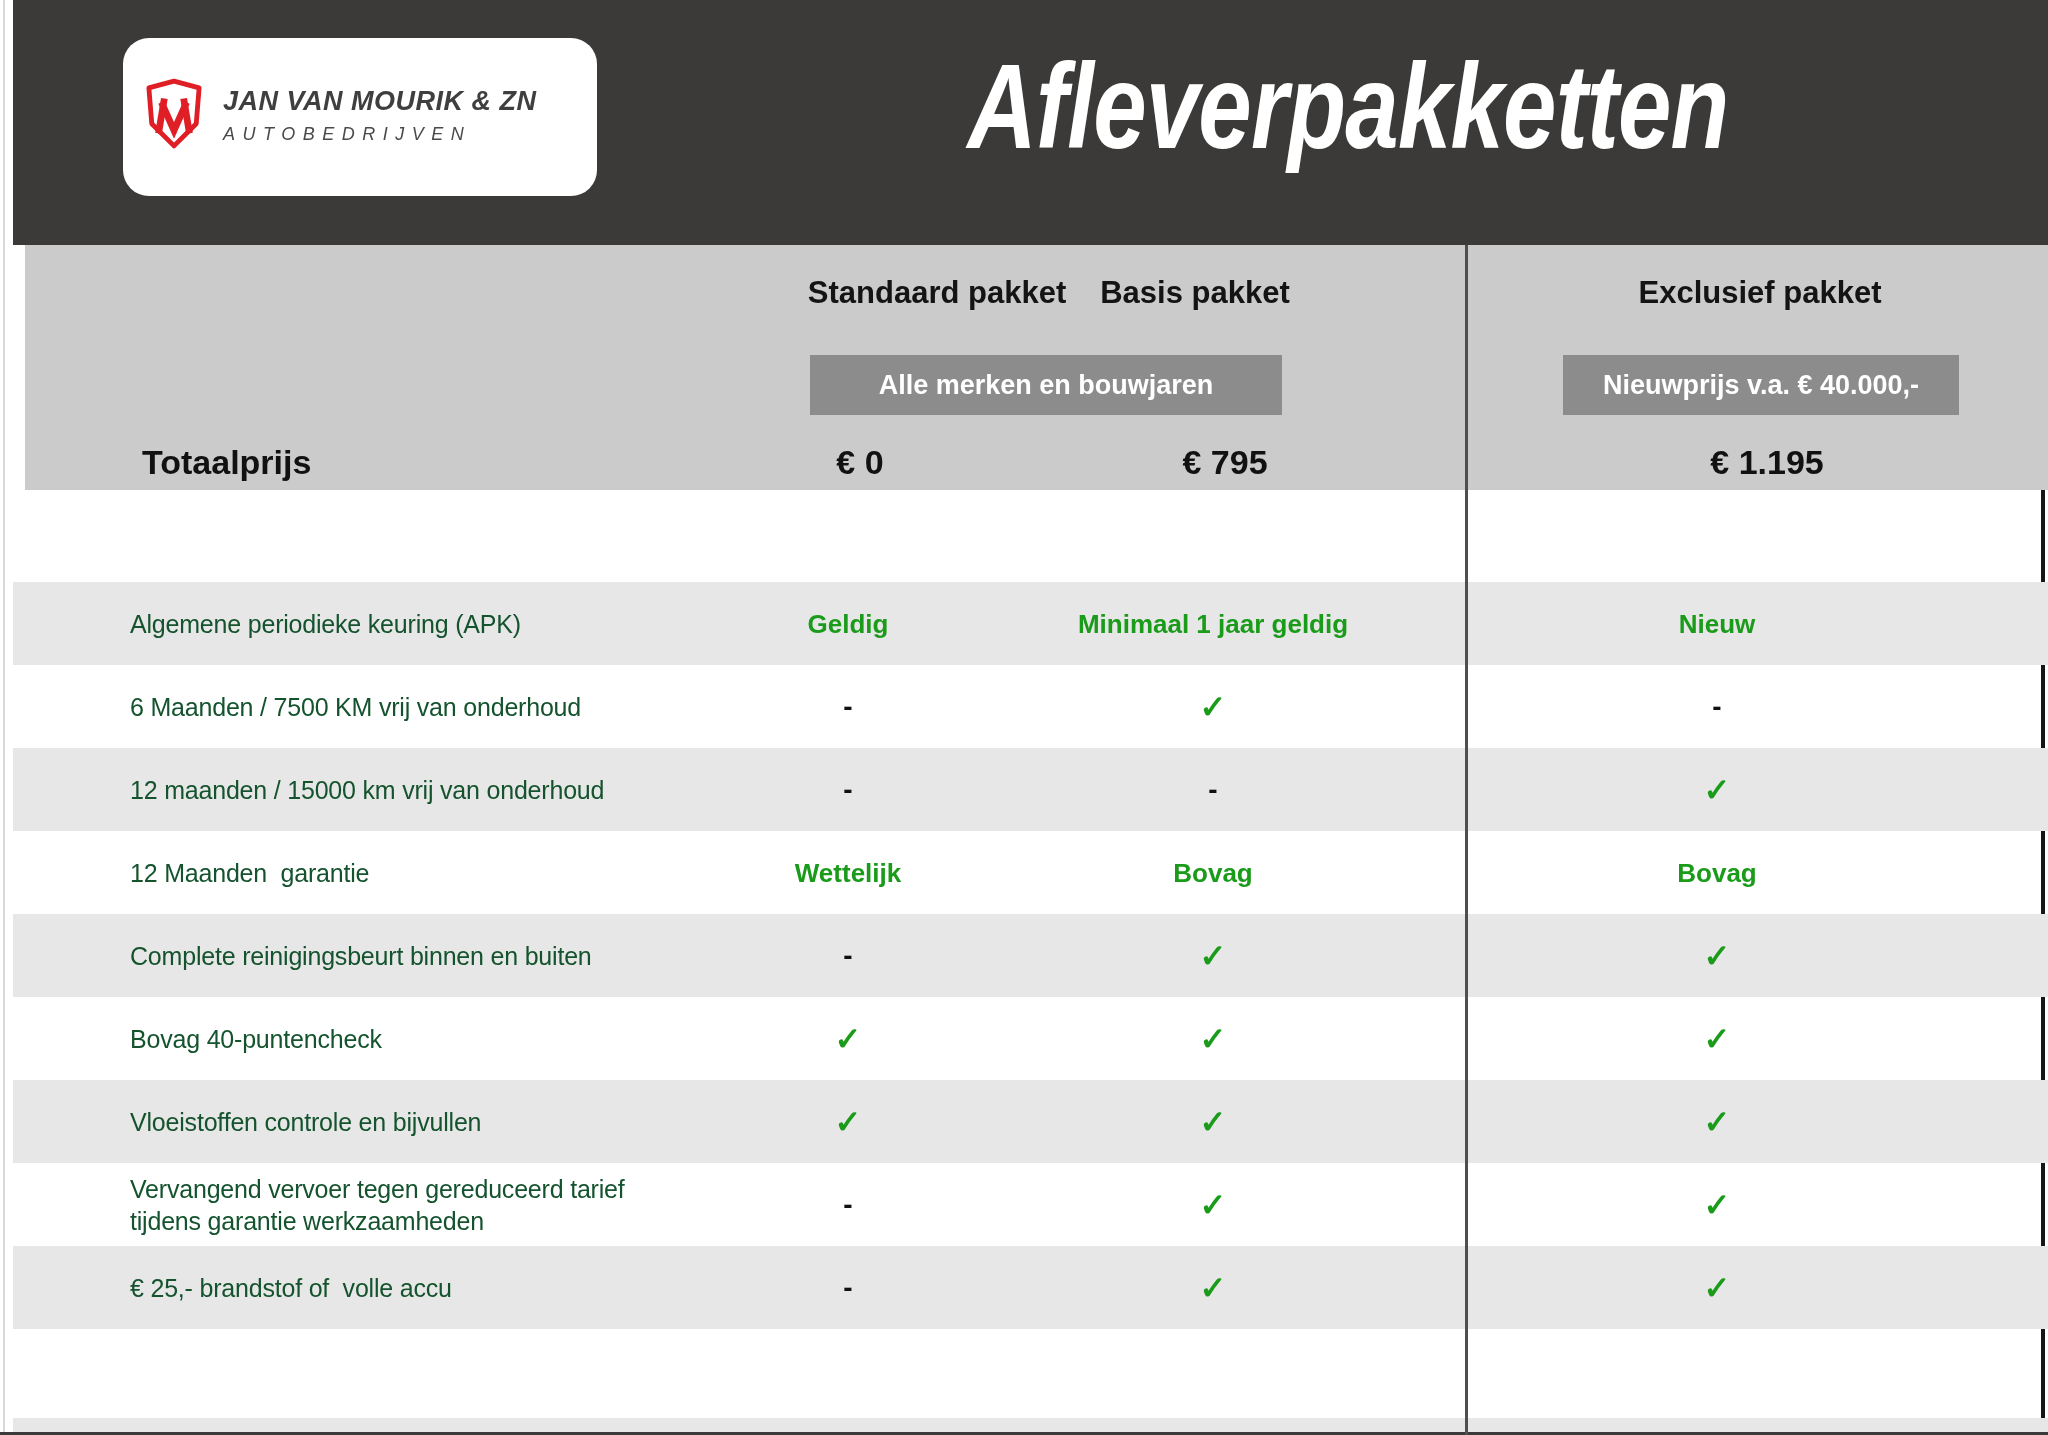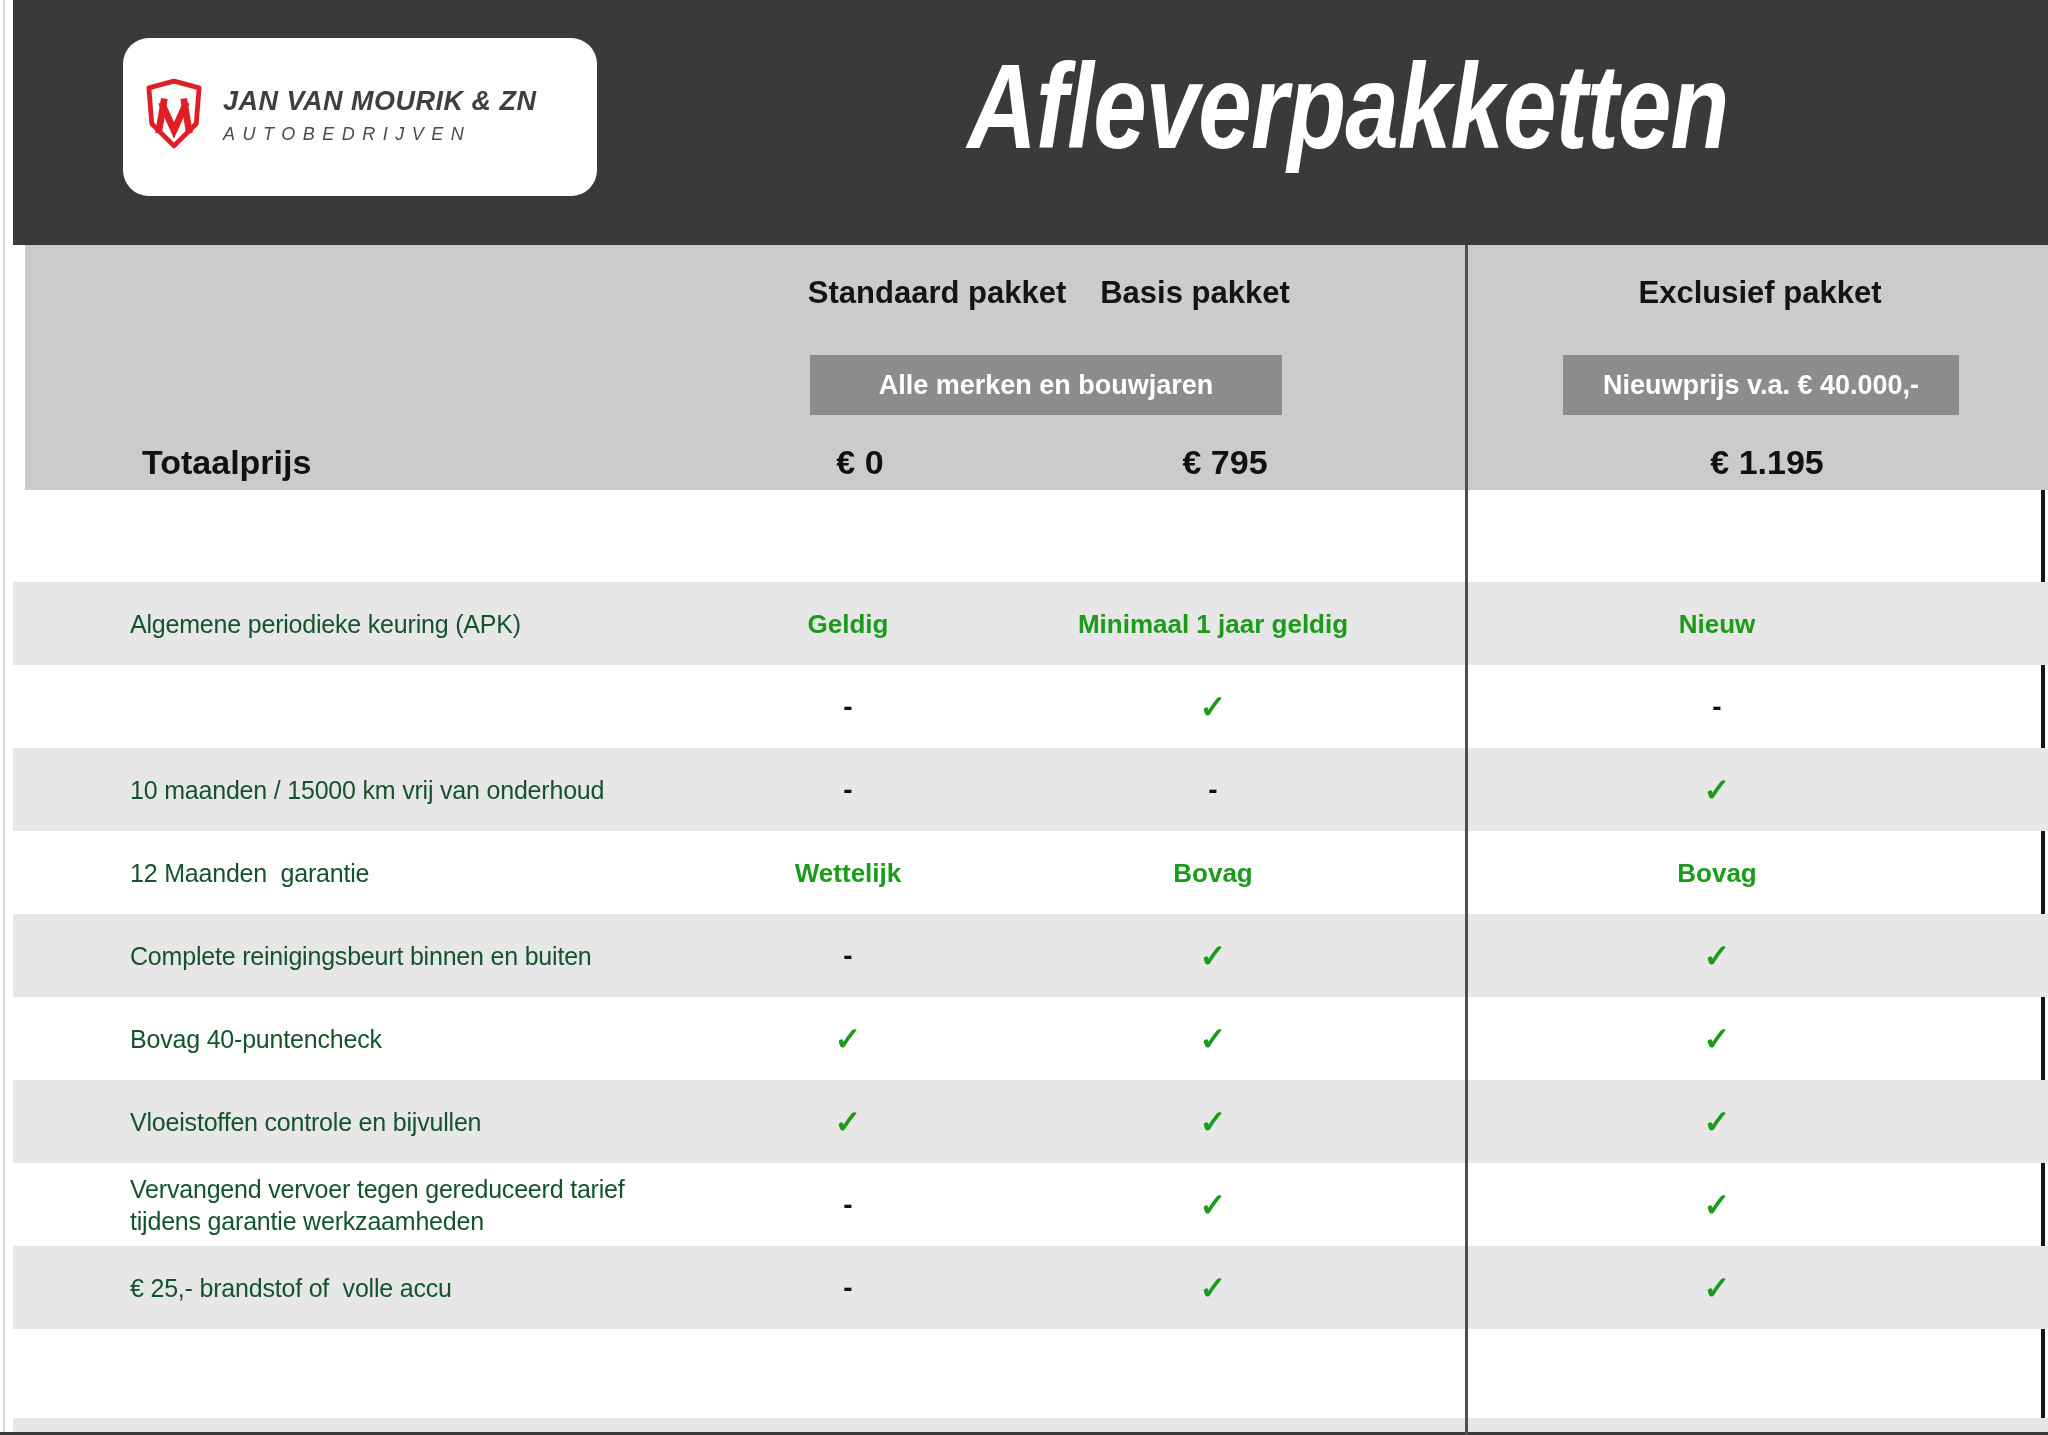--- a/index.html
+++ b/index.html
@@ -84,26 +84,27 @@
   <div class="right-border"></div>
 
   <div id="rows">
       <div class="row gray">
     <div class="feat">Algemene periodieke keuring (APK)</div>
     <div class="cell c1 gtext">Geldig</div>
     <div class="cell c2 gtext">Minimaal 1 jaar geldig</div>
     <div class="cell c3 gtext">Nieuw</div>
   </div>
       <div class="row">
+    <div class="feat">6 Maanden / 7500 KM vrij van onderhoud</div>
     <div class="cell c1 dash">-</div>
     <div class="cell c2 check">✓</div>
     <div class="cell c3 dash">-</div>
   </div>
       <div class="row gray">
-    <div class="feat">10 maanden / 15000 km vrij van onderhoud</div>
+    <div class="feat">12 maanden / 15000 km vrij van onderhoud</div>
     <div class="cell c1 dash">-</div>
     <div class="cell c2 dash">-</div>
     <div class="cell c3 check">✓</div>
   </div>
       <div class="row">
     <div class="feat">12 Maanden  garantie</div>
     <div class="cell c1 gtext">Wettelijk</div>
     <div class="cell c2 gtext">Bovag</div>
     <div class="cell c3 gtext">Bovag</div>
   </div>

